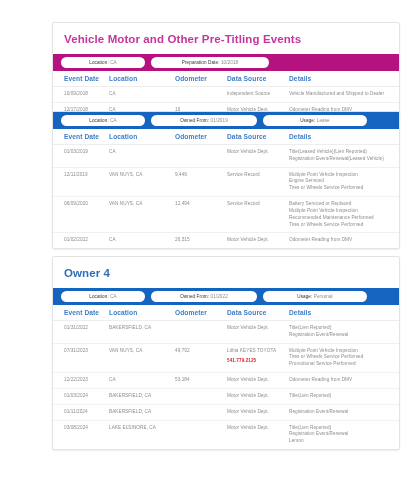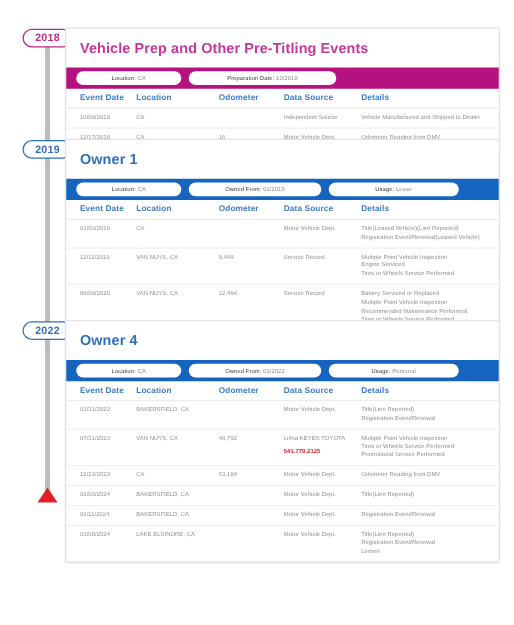--- a/index.html
+++ b/index.html
@@ -146,30 +146,23 @@
   
   #card-prep  { top: 22px; }
   #card-own1  { top: 111px; }
   #card-own2  { top: 256px; }
 </style>
 </head>
 <body>
 
 <div id="page">
 
-  <div class="timeline">
-    <div class="rail"></div>
-    <div class="rail-arrow"></div>
-    <div class="year-badge y2018">2018</div>
-    <div class="year-badge blue y2019">2019</div>
-    <div class="year-badge blue y2022">2022</div>
-  </div>
 
   <div class="card" id="card-prep">
-    <div class="card-title t-magenta">Vehicle Prep and Other Pre-Titling Events</div>
+    <div class="card-title t-magenta">Vehicle Motor and Other Pre-Titling Events</div>
     <div class="pillbar magenta">
       <div class="pill pw1"><span>Location:</span> <span class="pv">CA</span></div>
       <div class="pill pw3"><span>Preparation Date:</span> <span class="pv">10/2018</span></div>
     </div>
     <table>
       <thead>
           <tr>
         <th class="c-date">Event Date</th>
         <th class="c-loc">Location</th>
         <th class="c-odo">Odometer</th>
@@ -194,21 +187,20 @@
             <td class="c-src"><span class="dealer">Motor Vehicle Dept.</span></td>
             <td class="c-det">
               <span class="dline">Odometer Reading from DMV</span>
             </td>
           </tr>
         </tbody>
     </table>
   </div>
 
   <div class="card" id="card-own1">
-    <div class="card-title t-blue">Owner 1</div>
     <div class="pillbar blue">
       <div class="pill pw1"><span>Location:</span> <span class="pv">CA</span></div>
       <div class="pill pw2"><span>Owned From:</span> <span class="pv">01/2019</span></div>
       <div class="pill pw4"><span>Usage:</span> <span class="pv">Lease</span></div>
     </div>
     <table>
       <thead>
           <tr>
         <th class="c-date">Event Date</th>
         <th class="c-loc">Location</th>

